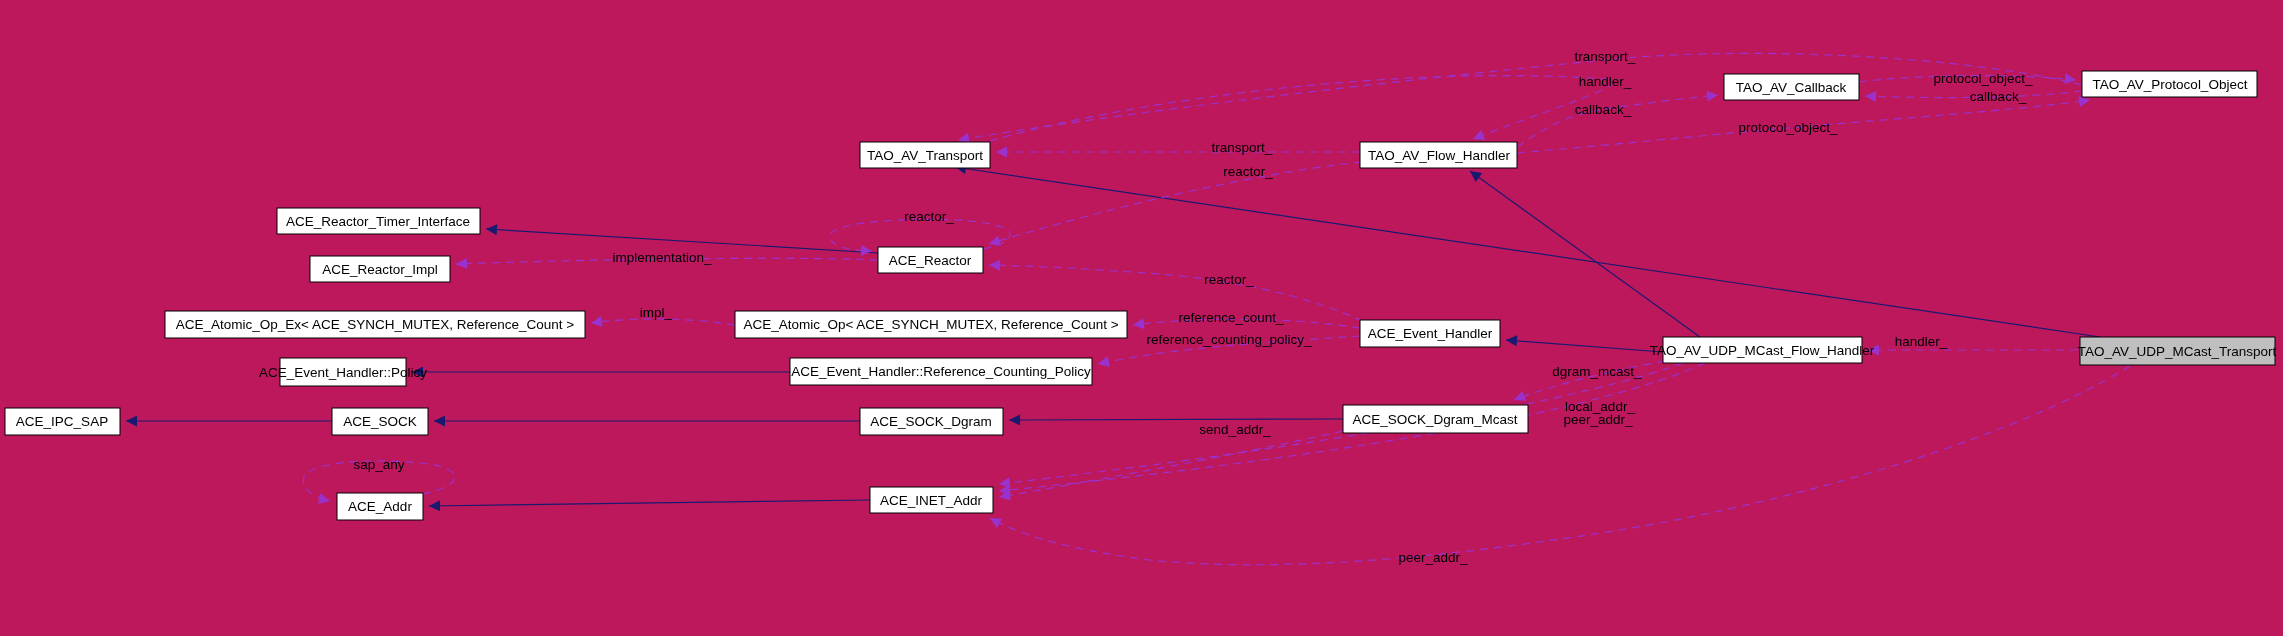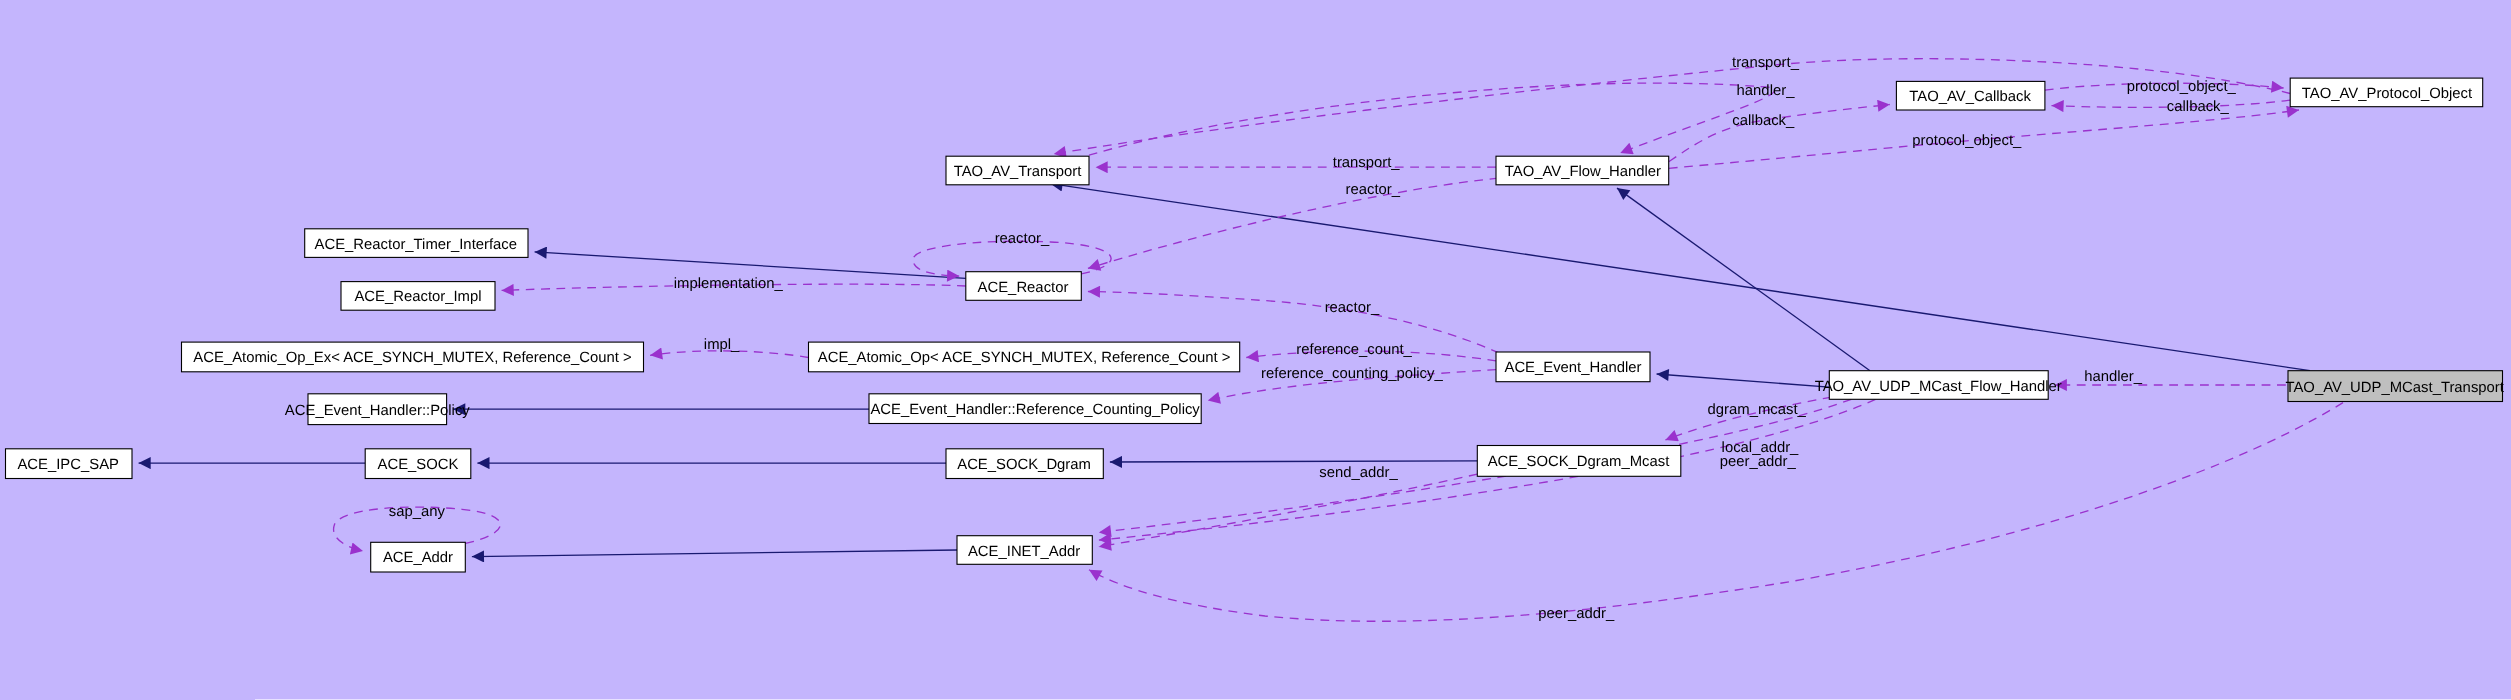--- a/index.html
+++ b/index.html
@@ -1,16 +1,16 @@
 <!DOCTYPE html>
 <html><head>
 <meta charset="utf-8">
 <style>
   html,body{margin:0;padding:0;background:#ffffff;}
-  .stage{position:relative;width:2283px;height:636px;background:#c4b5fd;overflow:hidden;}
+  .stage{position:relative;width:2283px;height:636px;background:#be185d;overflow:hidden;}
   svg{display:block;}
   svg text{font-family:"Liberation Sans","DejaVu Sans",sans-serif;font-size:13.5px;fill:#000000;}
   .node rect{fill:#ffffff;stroke:#000000;stroke-width:1;}
   .node rect.focus{fill:#bfbfbf;}
   .node text{text-anchor:middle;}
   .elabel{text-anchor:middle;}
   path.inh{stroke:#191970;stroke-width:1.2;fill:none;}
   path.use{stroke:#9a32cd;stroke-width:1.2;fill:none;stroke-dasharray:8,6;}
 </style>
 </head>

